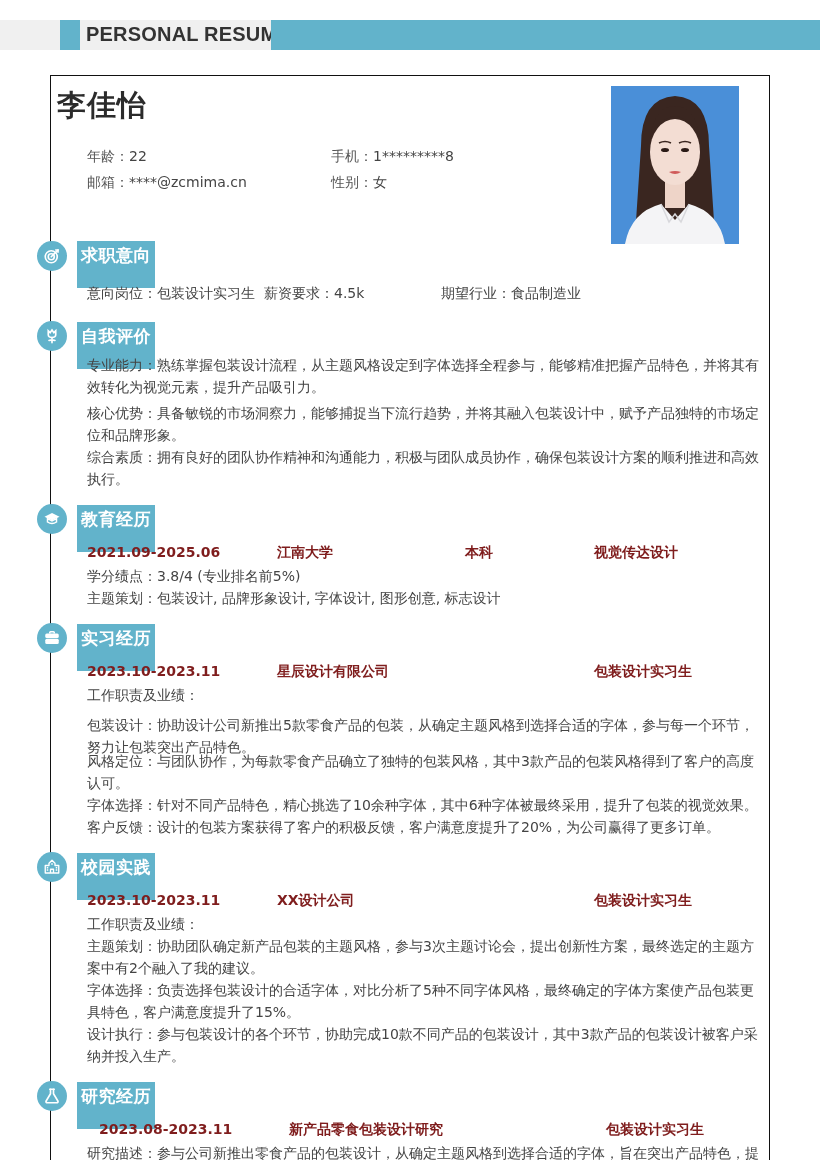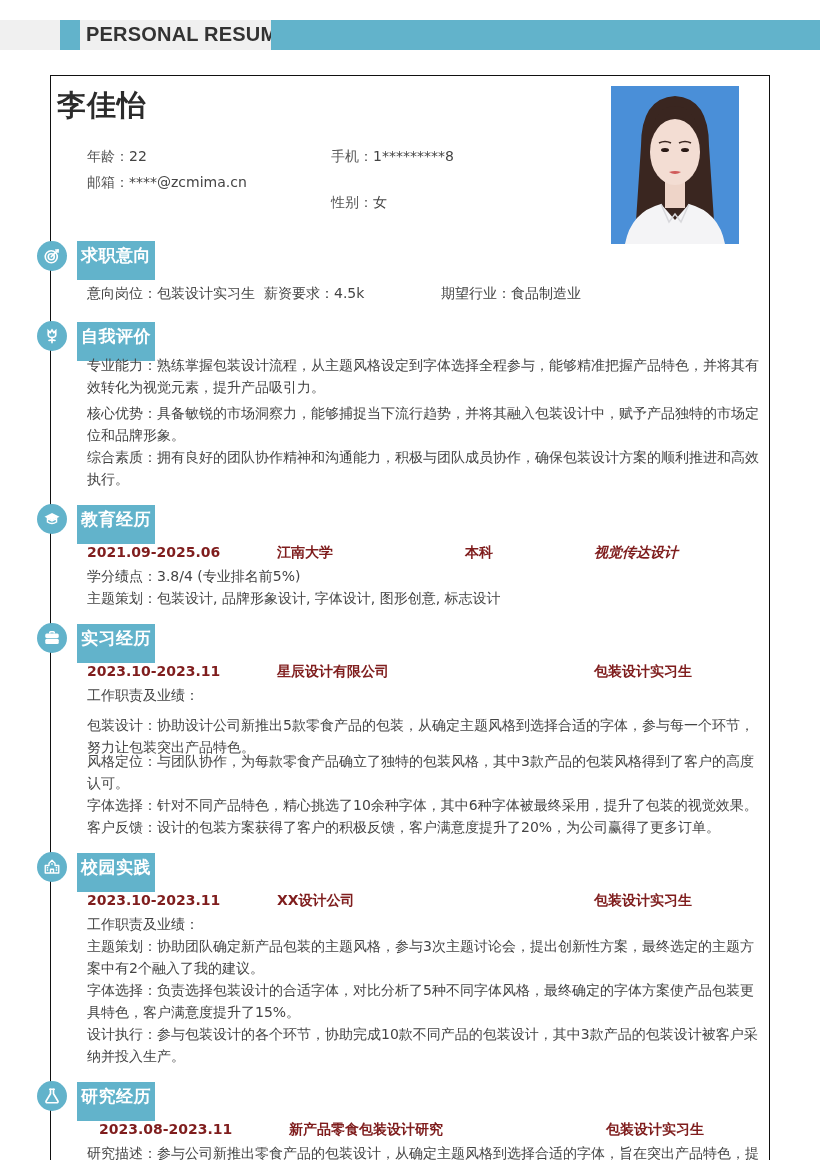--- a/index.html
+++ b/index.html
@@ -19,21 +19,21 @@
 
   
   .name { position: absolute; left: 57px; top: 86px; font-size: 29px; font-weight: bold; color: #2b2b2b; letter-spacing: 1px; }
   .info { position: absolute; font-size: 14px; color: #444444; white-space: nowrap; }
   .info .lbl { color: #555555; }
   .photo { position: absolute; left: 611px; top: 86px; width: 128px; height: 158px; background: #4a8fd8; overflow: hidden; }
 
   
   .sec-icon { position: absolute; left: 37px; width: 30px; height: 30px; border-radius: 50%; background: #62b3cb; display: flex; align-items: center; justify-content: center; }
   .sec-icon svg { width: 18px; height: 18px; }
-  .sec-title { position: absolute; left: 77px; height: 39px; padding: 0 4px; background: #62b3cb; color: #ffffff; font-size: 17px; font-weight: bold; line-height: 29px; letter-spacing: 0.5px; white-space: nowrap; }
+  .sec-title { position: absolute; left: 77px; height: 47px; padding: 0 4px; background: #62b3cb; color: #ffffff; font-size: 17px; font-weight: bold; line-height: 29px; letter-spacing: 0.5px; white-space: nowrap; }
 
   
   .txt { position: absolute; left: 87px; width: 678px; font-size: 14px; line-height: 22px; color: #444444; }
   .row { position: absolute; left: 87px; width: 678px; height: 22px; font-size: 14px; font-weight: bold; color: #7f1d1d; }
   .row span { position: absolute; top: 0; white-space: nowrap; line-height: 22px; }
   .plain { position: absolute; font-size: 14px; line-height: 22px; color: #444444; white-space: nowrap; }
 </style>
 </head>
 <body>
 
@@ -52,21 +52,21 @@
 
 <div class="info" style="left:87px; top:148px;">
   <span class="lbl">年龄：</span><span>22</span>
 </div>
 <div class="info" style="left:331px; top:148px;">
   <span class="lbl">手机：</span><span>1*********8</span>
 </div>
 <div class="info" style="left:87px; top:174px;">
   <span class="lbl">邮箱：</span><span>****@zcmima.cn</span>
 </div>
-<div class="info" style="left:331px; top:174px;margin-top:20px;">
+<div class="info" style="left:331px; top:174px;">
   <span class="lbl">性别：</span><span>女</span>
 </div>
 
 <div class="photo">
   <svg width="128" height="158" viewBox="0 0 128 158">
     <rect width="128" height="158" fill="#4a8fd8"></rect>
 
     <path d="M30 60 Q30 12 64 10 Q98 12 98 60 L104 150 L24 150 Z" fill="#3a2620"></path>
 
     <rect x="54" y="96" width="20" height="26" fill="#eed4c8"></rect>
@@ -117,21 +117,21 @@
   <svg viewBox="0 0 24 24" fill="#ffffff" stroke="none">
     <path d="M2 9 L12 4 L22 9 L12 14 Z"></path>
       <path d="M6 11.5 L6 16 Q12 20 18 16 L18 11.5 L12 14.5 Z" fill="none" stroke="#ffffff" stroke-width="2"></path>
   </svg>
 </div>
 <div class="sec-title" style="top:505px;">教育经历</div>
 <div class="row" style="top:541px;">
   <span style="left:0;">2021.09-2025.06</span>
   <span style="left:190px;">江南大学</span>
   <span style="left:378px;">本科</span>
-  <span style="left:507px;font-style:italic;">视觉传达设计</span>
+  <span style="left:507px;">视觉传达设计</span>
 </div>
 <div class="plain" style="left:87px; top:565px;">学分绩点：3.8/4 (专业排名前5%)</div>
 <div class="plain" style="left:87px; top:587px;">主题策划：包装设计, 品牌形象设计, 字体设计, 图形创意, 标志设计</div>
 
 <div class="sec-icon" style="top:623px;">
   <svg viewBox="0 0 24 24" fill="#ffffff" stroke="none">
     <path d="M9 6 L9 4.5 Q9 3.5 10 3.5 L14 3.5 Q15 3.5 15 4.5 L15 6" fill="none" stroke="#ffffff" stroke-width="2"></path>
     <rect x="3" y="6" width="18" height="6" rx="2"></rect>
       <rect x="3" y="13" width="18" height="7" rx="2"></rect>
   </svg>

